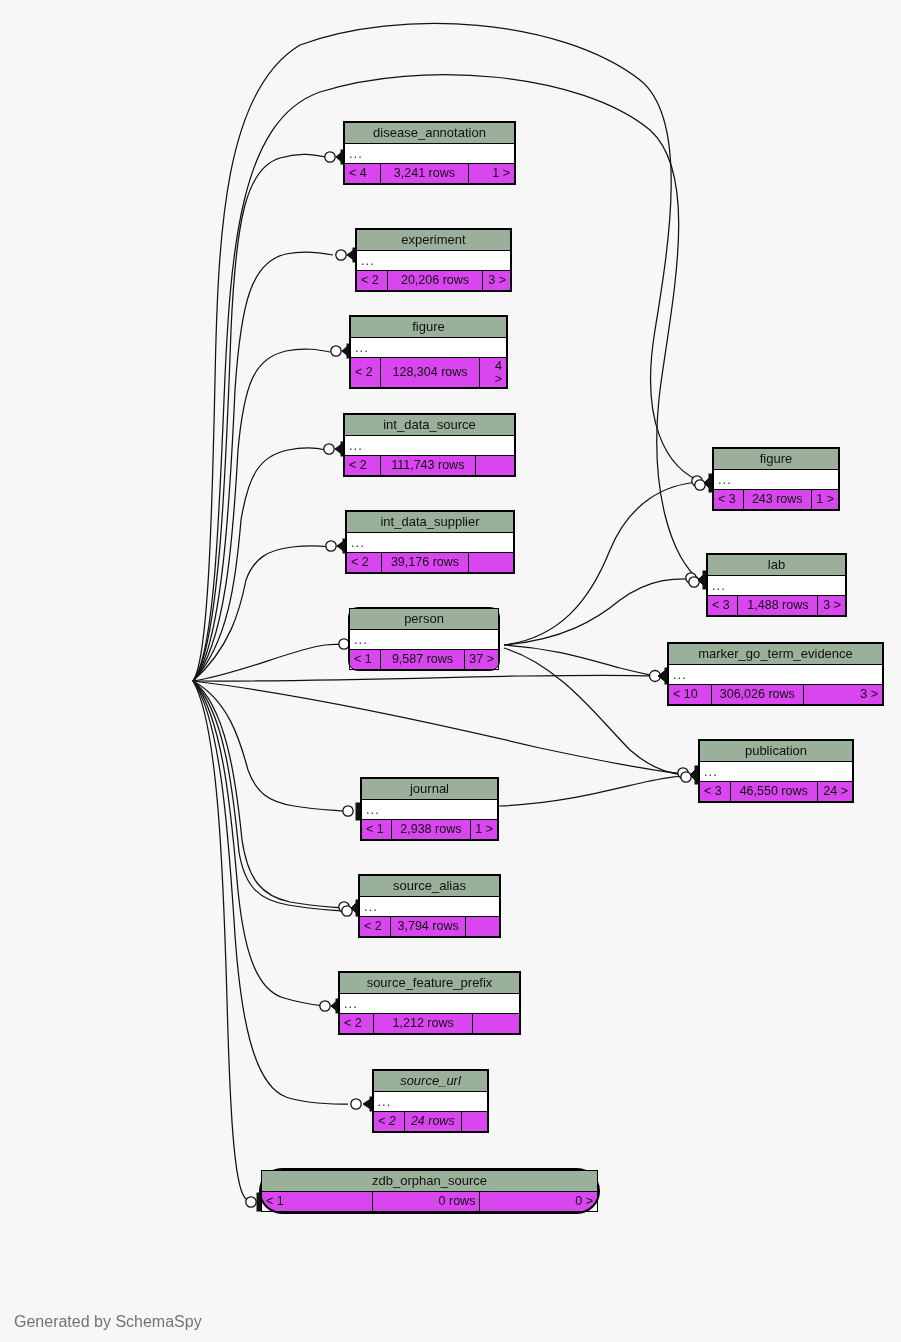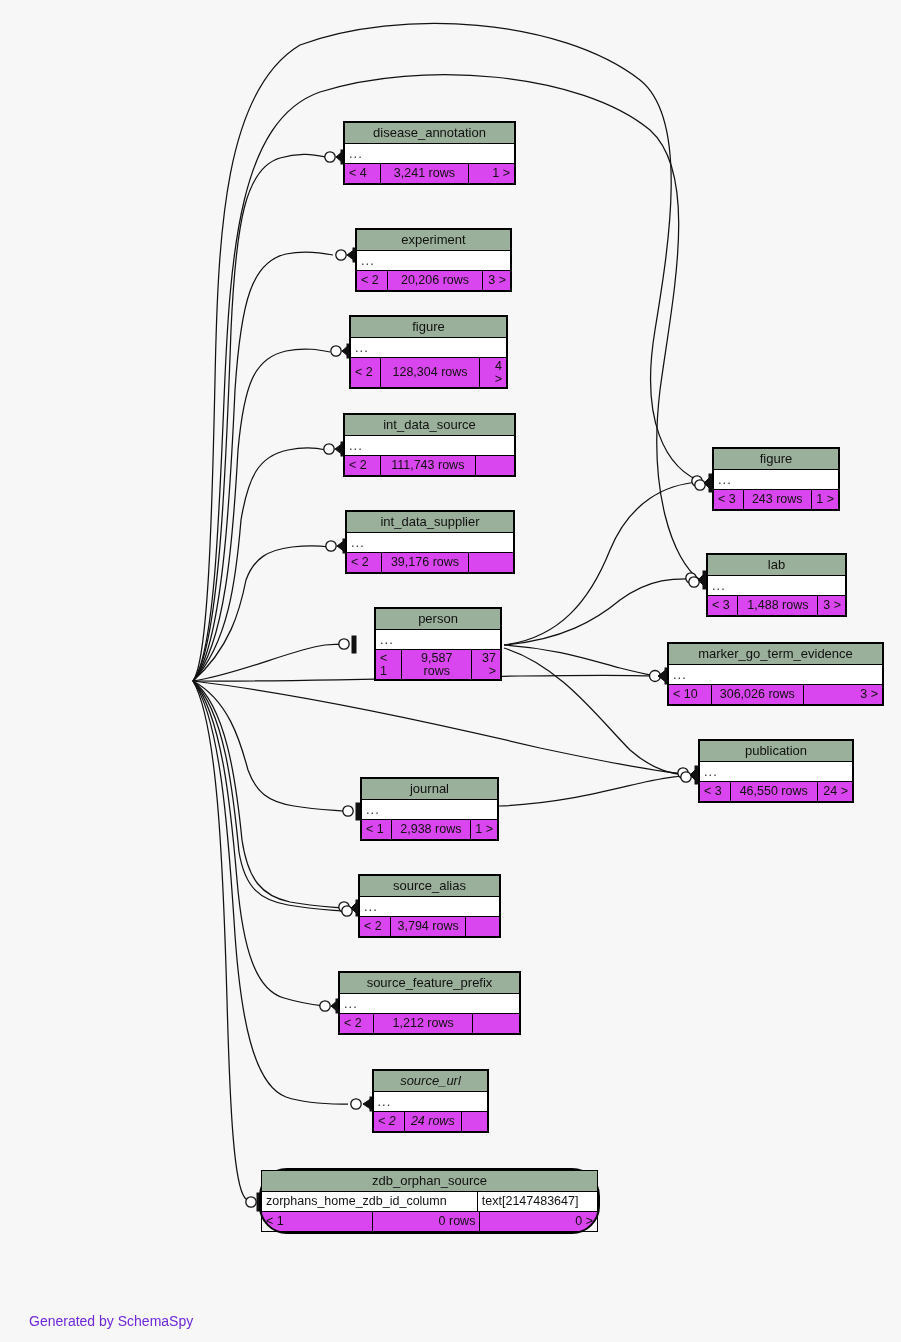--- a/index.html
+++ b/index.html
@@ -38,22 +38,22 @@
   .dots { color:#333; letter-spacing:1px; font-size:13px; }
   .ftr td { font-size:12.5px; height:20px; }
   .ftr .l { text-align:left; }
   .ftr .c { text-align:right; }
   .ftr .r { text-align:right; }
   .ftr .cl { text-align:center; }
   .typ { text-align:left; white-space:nowrap; }
 
   .generated {
     position:absolute;
-    left:29px; top:1313px;
-    font-size:14px; color:#6d28d9;
+    left:14px; top:1313px;
+    font-size:16px; color:#737373;
   }
 </style>
 </head>
 <body>
 
 <div id="canvas">
 
 <svg id="edges" viewBox="0 0 901 1342" xmlns="http://www.w3.org/2000/svg">
   <defs>
     <style>
@@ -246,21 +246,21 @@
           </tr>
     <tr class="ftr">
       <td class="l" style="width:21%">&lt; 2</td>
       <td class="cl" style="width:52%">39,176 rows</td>
       <td class="r" style="width:27%"></td>
     </tr>
   </tbody>
       </table>
 </div>
 
-<div class="tbl" style="left:374px; top:607px; width:128px;">
+<div class="tbl" style="left:348px; top:607px; width:152px;border-radius:10px;">
   <table>
     <tbody>
           <tr class="hdr">
             <td colspan="3">person</td>
           </tr>
     <tr class="colrow">
             <td colspan="3" class="dots">...</td>
           </tr>
     <tr class="ftr">
       <td class="l" style="width:21%">&lt; 1</td>
@@ -342,24 +342,20 @@
   </tbody>
       </table>
 </div>
 
 <div class="tbl thick" style="left:259px; top:1168px; width:341px;border-radius:28px;">
   <table>
     <tbody>
           <tr class="hdr">
             <td colspan="2">zdb_orphan_source</td>
           </tr>
-    <tr class="colrow">
-      <td>zorphans_home_zdb_id_column</td>
-      <td class="typ">text[2147483647]</td>
-    </tr>
   </tbody>
       </table>
   <table style="margin-top:-1px;">
     <tbody>
           <tr class="ftr">
       <td class="l" style="width:33%">&lt; 1</td>
       <td class="r" style="width:32%">0 rows</td>
       <td class="r" style="width:35%">0 &gt;</td>
     </tr>
   </tbody>

